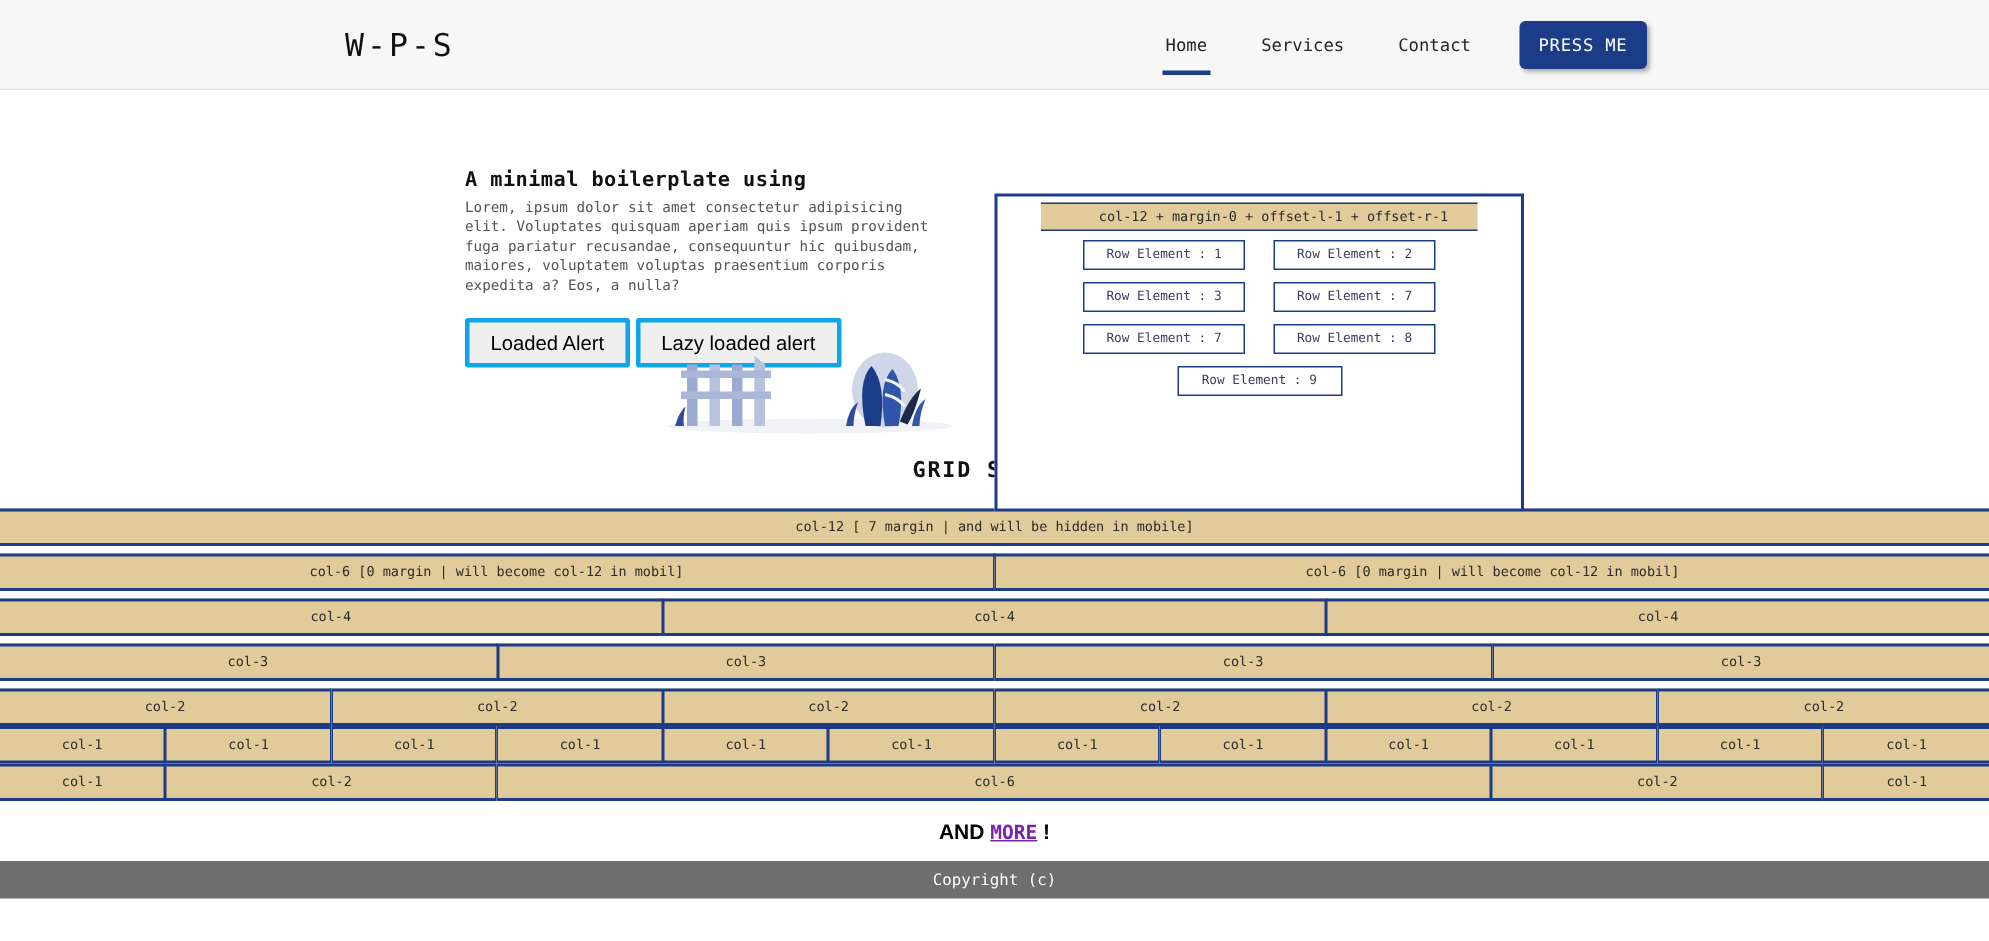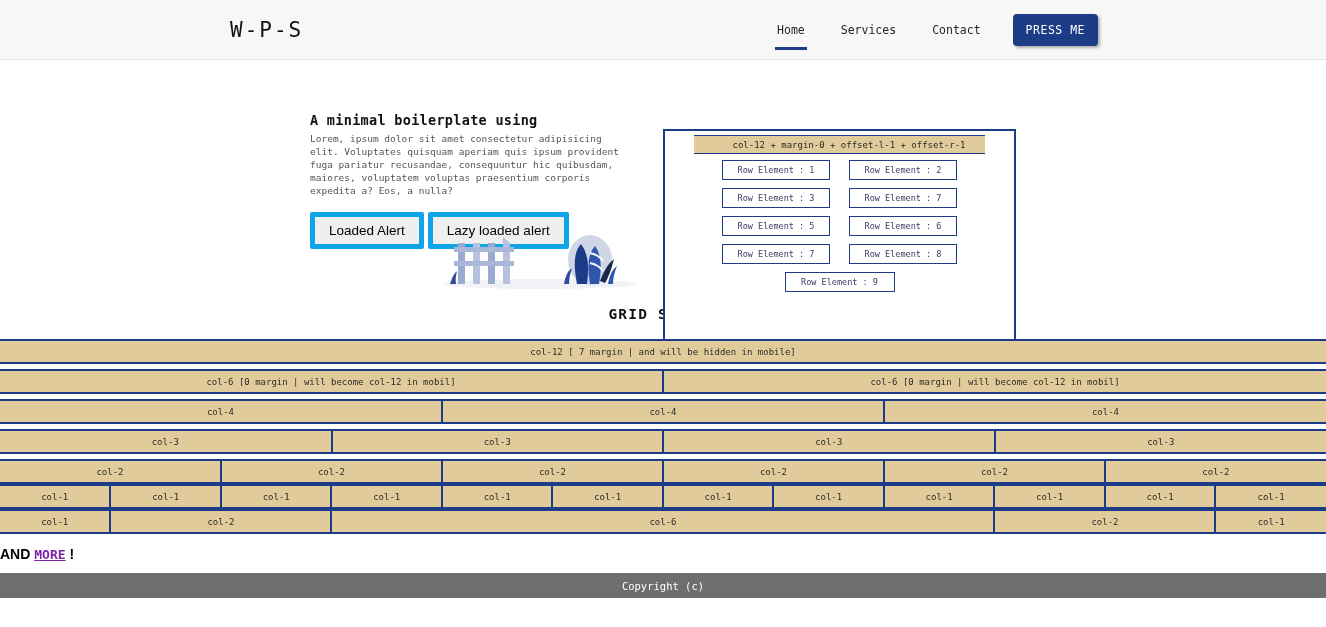--- a/index.html
+++ b/index.html
@@ -103,21 +103,21 @@
   .hero-buttons {
     margin-top: 14px;
     display: flex;
     gap: 4px;
   }
   .ui-button {
     font-family: "Liberation Sans", sans-serif;
     font-size: 13.5px;
     color: #000;
     background: #efefef;
-    border: 5px solid #0ea5e9;
+    border: 3px solid #0ea5e9;
     border-radius: 2px;
     padding: 6px 14px;
     cursor: pointer;
   }
   .illustration {
     position: absolute;
     left: 440px;
     top: 155px;
     width: 200px;
     height: 75px;
@@ -209,21 +209,21 @@
   .cell:last-child { border-right: none; }
   .c1  { width: 8.3333%; }
   .c2  { width: 16.6666%; }
   .c3  { width: 25%; text-align: right; }
   .c4  { width: 33.3333%; }
   .c6  { width: 50%; }
   .c12 { width: 100%; }
 
   
   .more-line {
-    text-align: left;
+    text-align: center;
     font-family: "Liberation Sans", sans-serif;
     font-size: 14px;
     font-weight: bold;
     color: #000;
     margin-top: 12px;
   }
   .more-link {
     color: #7a24a8;
     text-decoration: underline;
     font-family: "DejaVu Sans Mono", "Liberation Mono", monospace;
@@ -292,24 +292,20 @@
     <div class="panel-rows">
       <div class="panel-row">
         <div class="row-el">Row Element : 1</div>
         <div class="row-el">Row Element : 2</div>
       </div>
       <div class="panel-row">
         <div class="row-el">Row Element : 3</div>
         <div class="row-el">Row Element : 7</div>
       </div>
       <div class="panel-row">
-        <div class="row-el">Row Element : 5</div>
-        <div class="row-el">Row Element : 6</div>
-      </div>
-      <div class="panel-row">
         <div class="row-el">Row Element : 7</div>
         <div class="row-el">Row Element : 8</div>
       </div>
       <div class="panel-row single">
         <div class="row-el wide">Row Element : 9</div>
       </div>
     </div>
   </div>
 </section>
 

